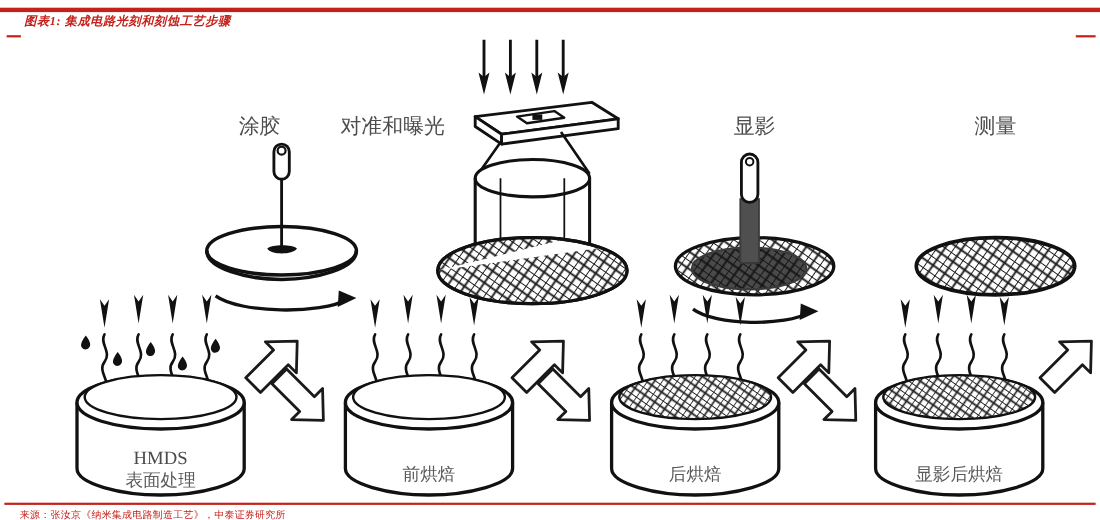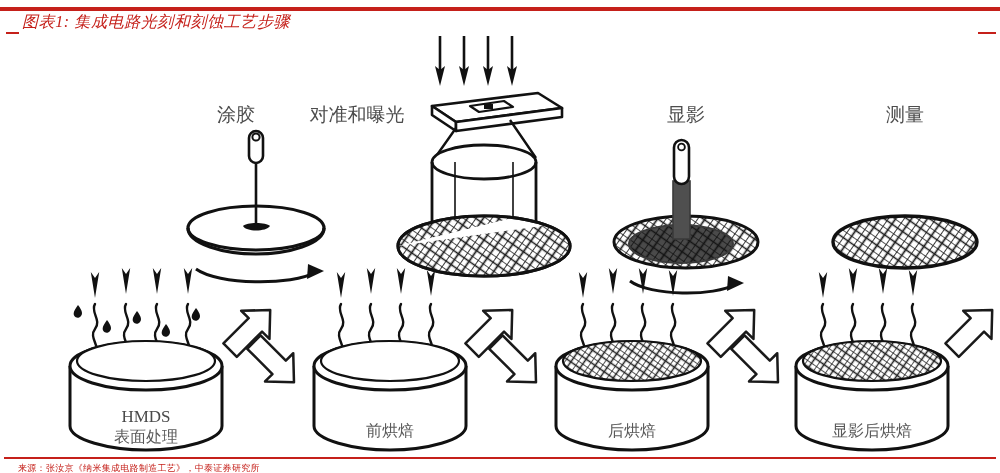--- a/index.html
+++ b/index.html
@@ -11,22 +11,22 @@
   .page{position:relative;width:1000px;height:473px;background:#fff;}
 
   
   .rule-top{
     position:absolute;left:0;top:7px;width:1000px;height:4px;
     background:#c5201a;
   }
   .title{
     position:absolute;left:22px;top:12px;
     font-family:"Liberation Serif","DejaVu Serif",serif;
-    font-style:italic;font-weight:400;
-    font-size:16px;letter-spacing:.6px;
+    font-style:italic;font-weight:700;
+    font-size:11px;letter-spacing:.6px;
     color:#c5201a;white-space:nowrap;
   }
   .rule-under-left{
     position:absolute;left:6px;top:32px;width:13px;height:2px;background:#c5201a;
   }
   .rule-under-right{
     position:absolute;right:4px;top:32px;width:18px;height:2px;background:#c5201a;
   }
 
   

